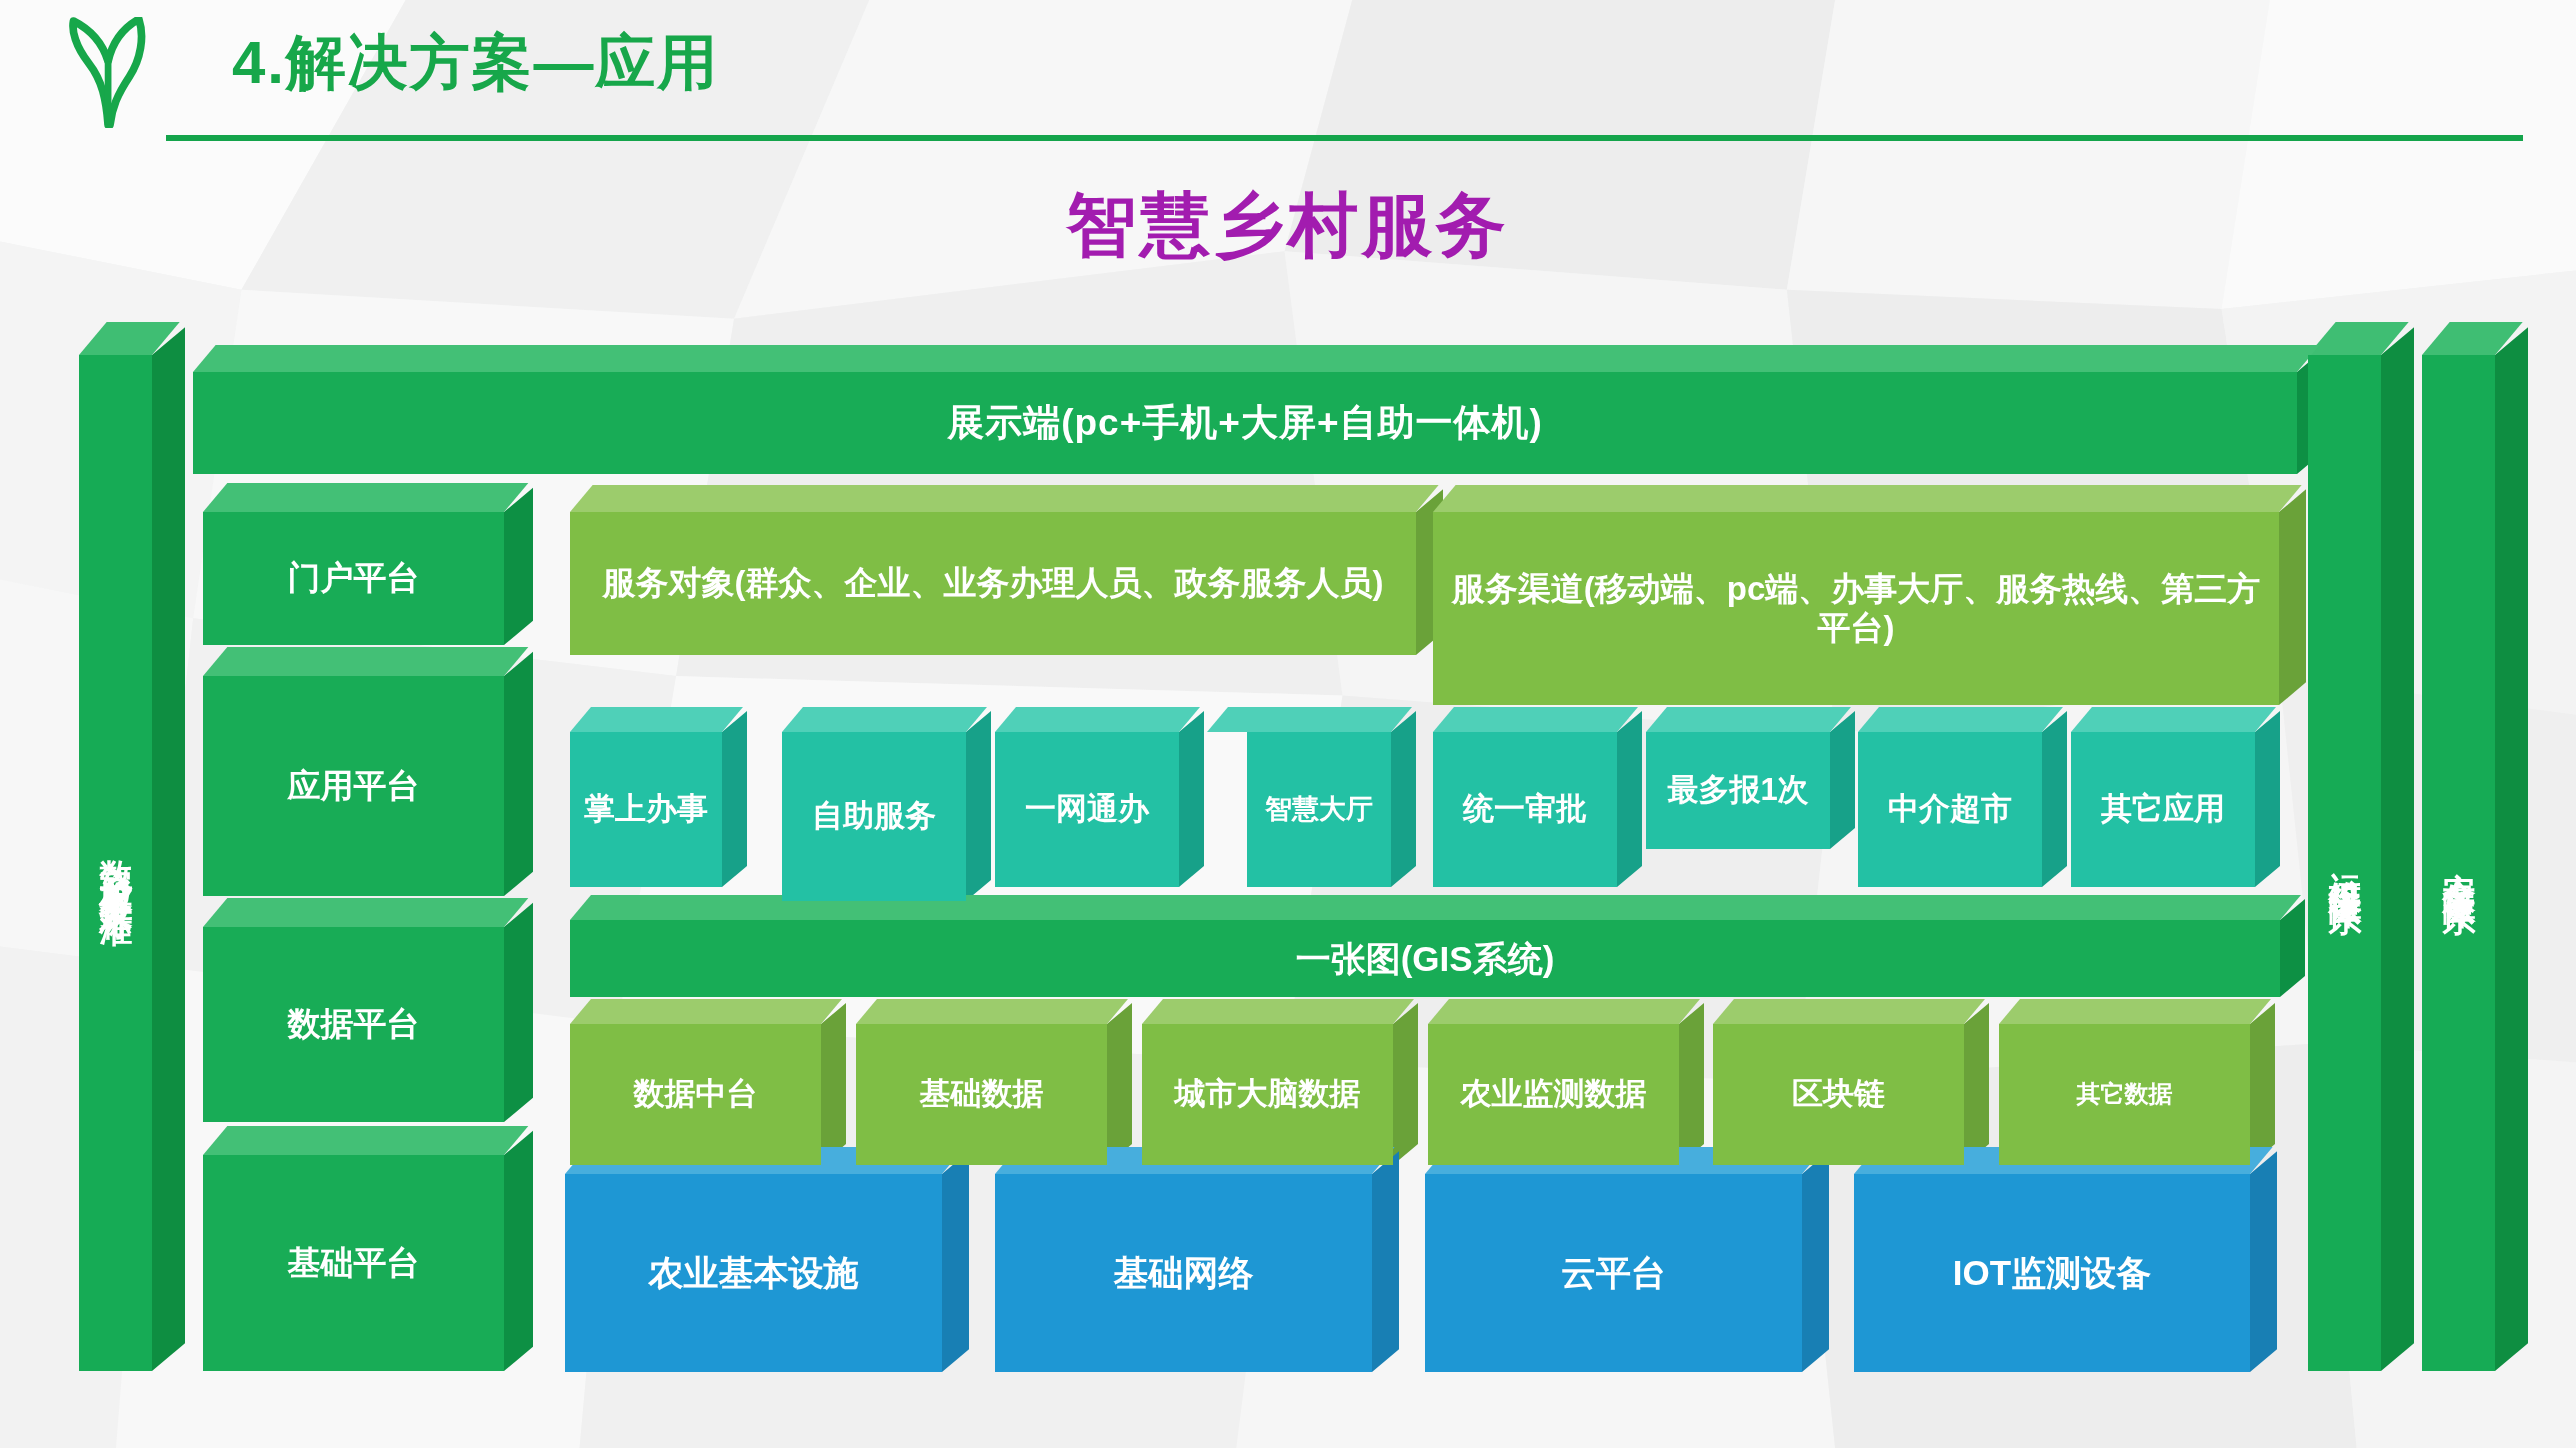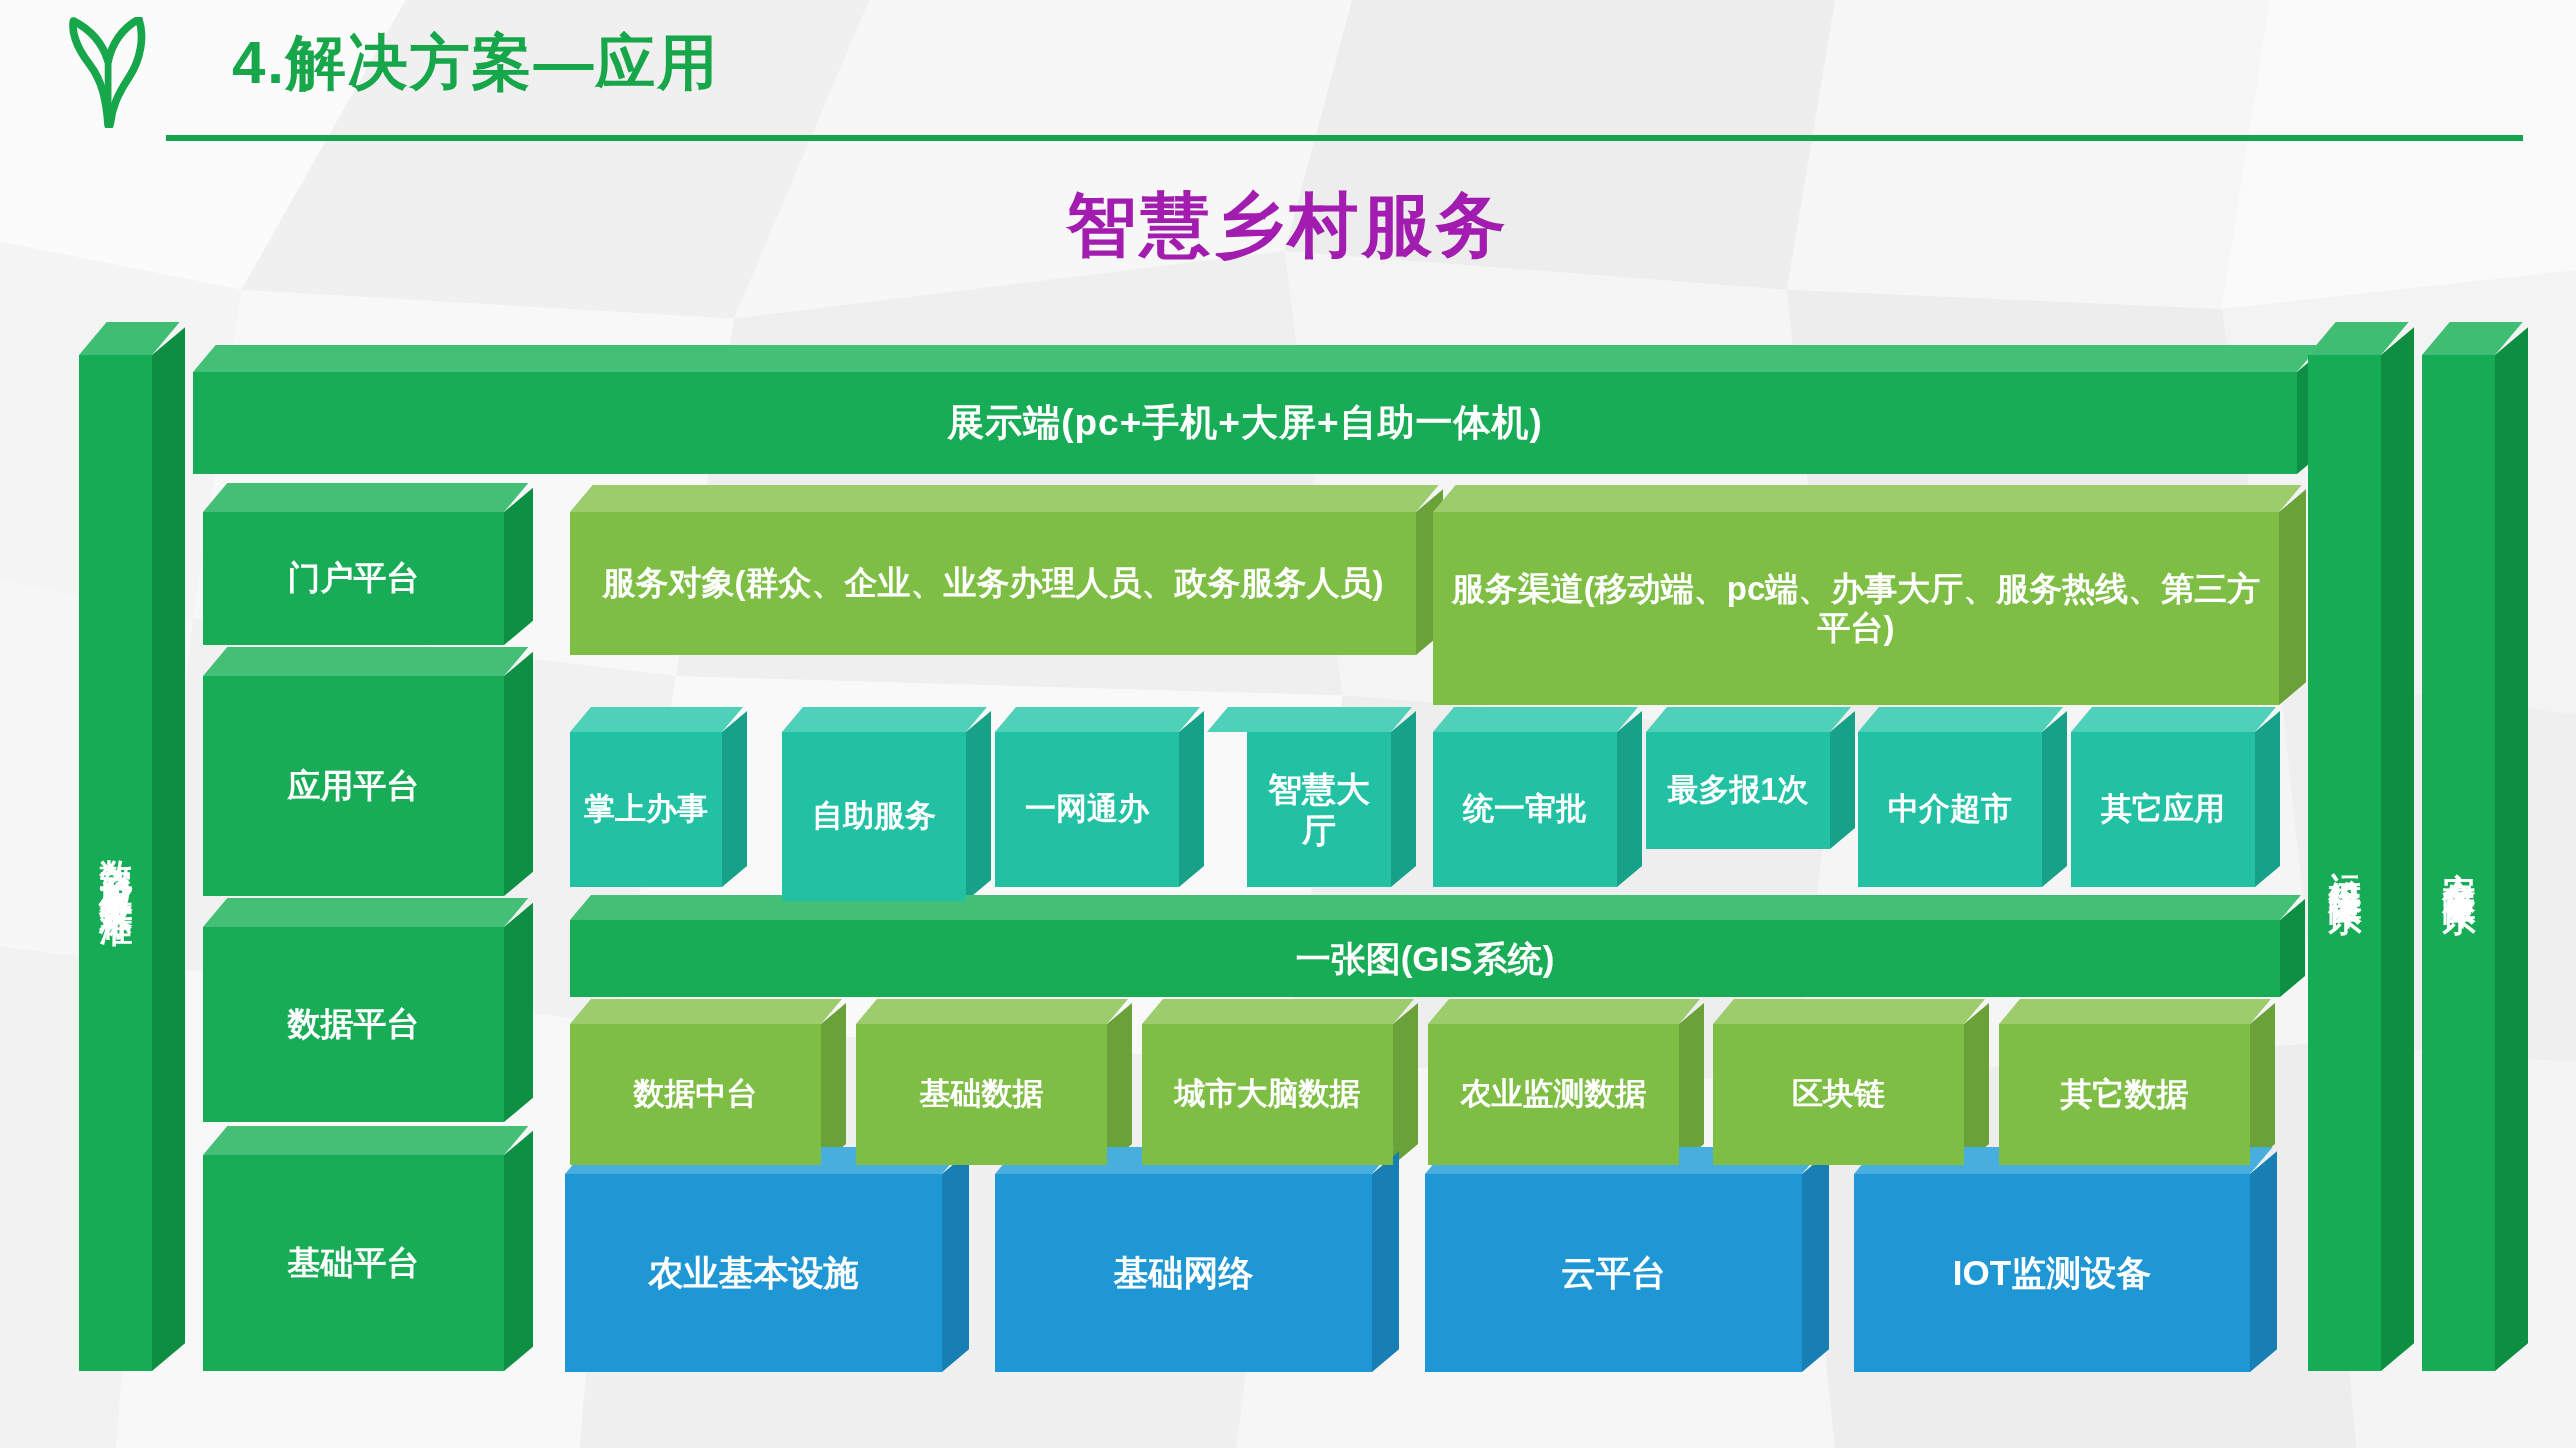--- a/index.html
+++ b/index.html
@@ -202,21 +202,21 @@
 
   <div class="box c-teal" style="left:995px; top:732px; width:184px; height:155px;">
     <div class="top" style="height:25px; top:-25px; transform:skewX(-40deg);"></div>
     <div class="right" style="width:25px; left:100%; transform:skewY(-40deg);"></div>
     <div class="face" style="font-size:31px;">一网通办</div>
   </div>
 
   <div class="box c-teal" style="left:1207px; top:732px; width:184px; height:155px;">
     <div class="top" style="height:25px; top:-25px; transform:skewX(-40deg);"></div>
     <div class="right" style="width:25px; left:100%; transform:skewY(-40deg);"></div>
-    <div class="face" style="font-size:34px;margin-left:40px;">智慧大厅</div>
+    <div class="face" style="font-size:27px;margin-left:40px;">智慧大厅</div>
   </div>
 
   <div class="box c-teal" style="left:1433px; top:732px; width:184px; height:155px;">
     <div class="top" style="height:25px; top:-25px; transform:skewX(-40deg);"></div>
     <div class="right" style="width:25px; left:100%; transform:skewY(-40deg);"></div>
     <div class="face" style="font-size:31px;">统一审批</div>
   </div>
 
   <div class="box c-teal" style="left:1646px; top:732px; width:184px; height:117px;">
     <div class="top" style="height:25px; top:-25px; transform:skewX(-40deg);"></div>
@@ -268,21 +268,21 @@
 
   <div class="box c-olive" style="left:1713px; top:1024px; width:251px; height:141px;">
     <div class="top" style="height:25px; top:-25px; transform:skewX(-40deg);"></div>
     <div class="right" style="width:25px; left:100%; transform:skewY(-40deg);"></div>
     <div class="face" style="font-size:31px;">区块链</div>
   </div>
 
   <div class="box c-olive" style="left:1999px; top:1024px; width:251px; height:141px;">
     <div class="top" style="height:25px; top:-25px; transform:skewX(-40deg);"></div>
     <div class="right" style="width:25px; left:100%; transform:skewY(-40deg);"></div>
-    <div class="face" style="font-size:32px;">其它数据</div>
+    <div class="face" style="font-size:24px;">其它数据</div>
   </div>
 
   <div class="box c-blue" style="left:565px; top:1174px; width:377px; height:198px;">
     <div class="top" style="height:27px; top:-27px; transform:skewX(-40deg);"></div>
     <div class="right" style="width:27px; left:100%; transform:skewY(-40deg);"></div>
     <div class="face" style="font-size:35px;">农业基本设施</div>
   </div>
 
   <div class="box c-blue" style="left:995px; top:1174px; width:377px; height:198px;">
     <div class="top" style="height:27px; top:-27px; transform:skewX(-40deg);"></div>

